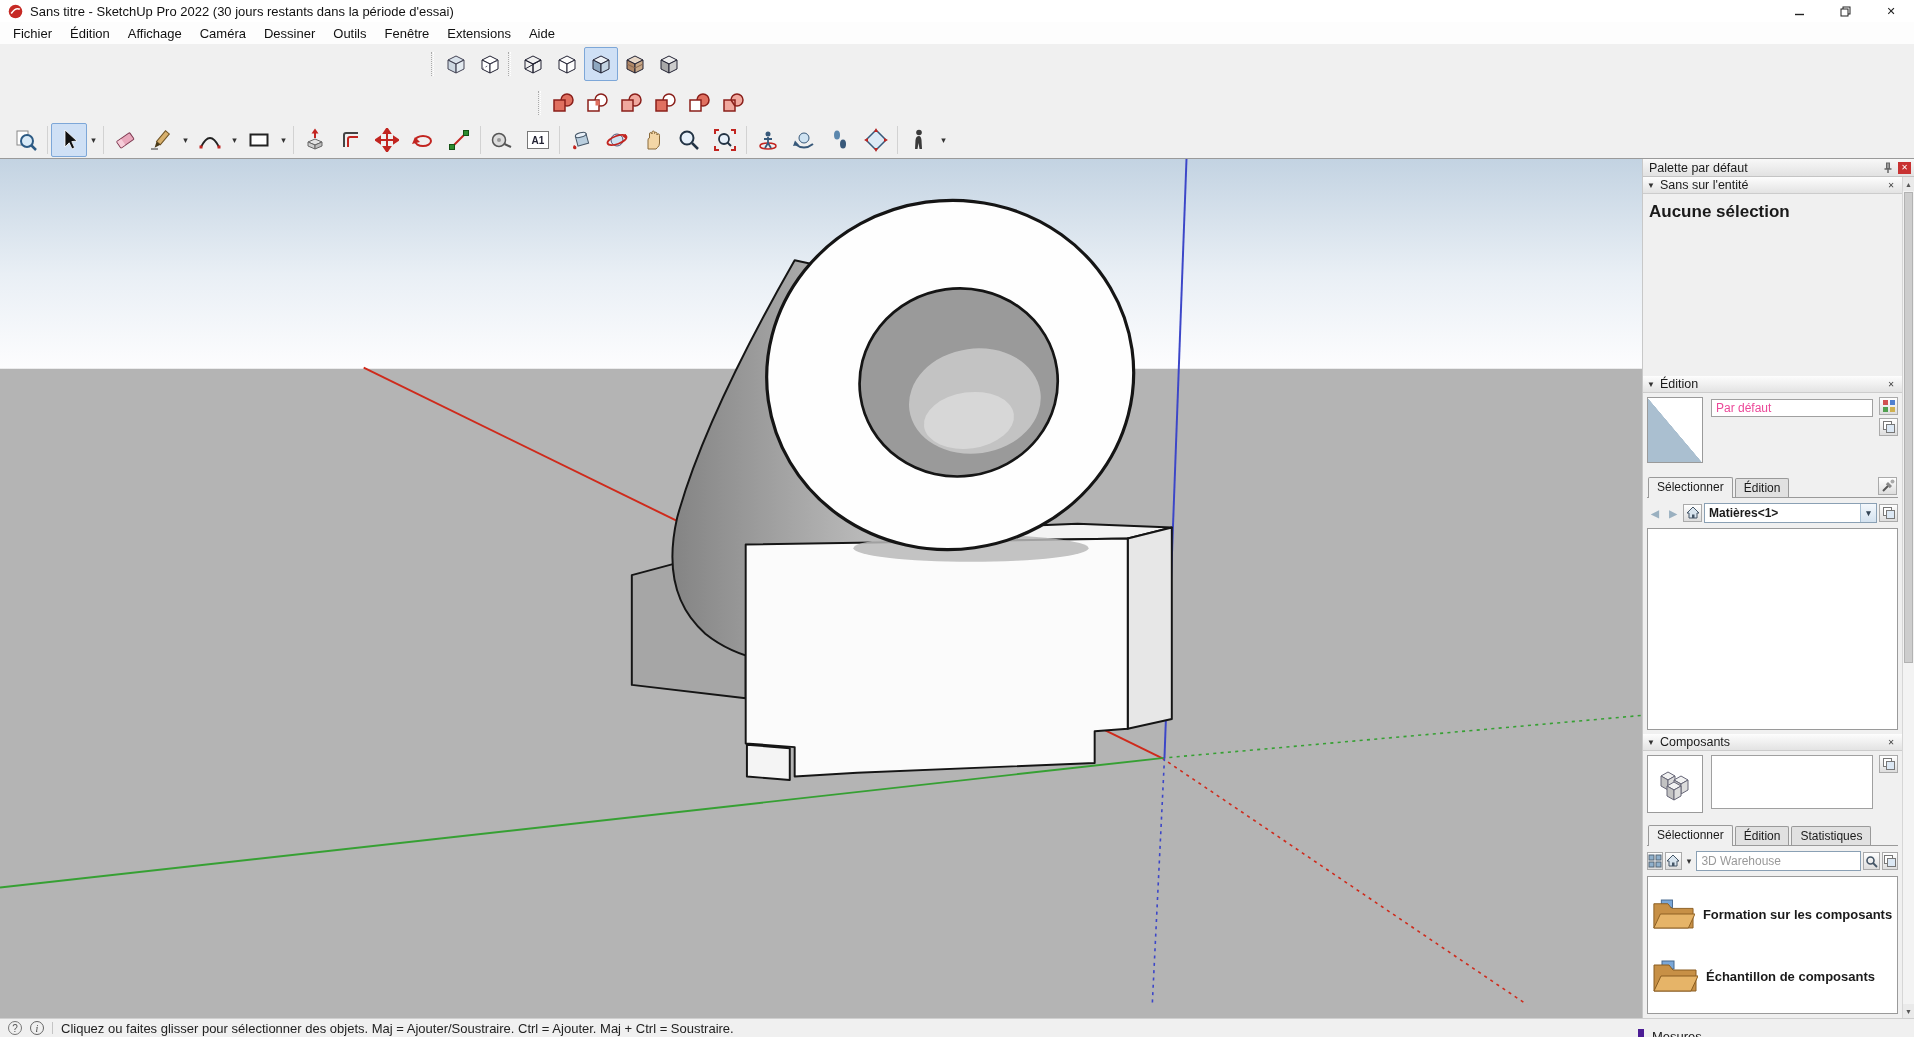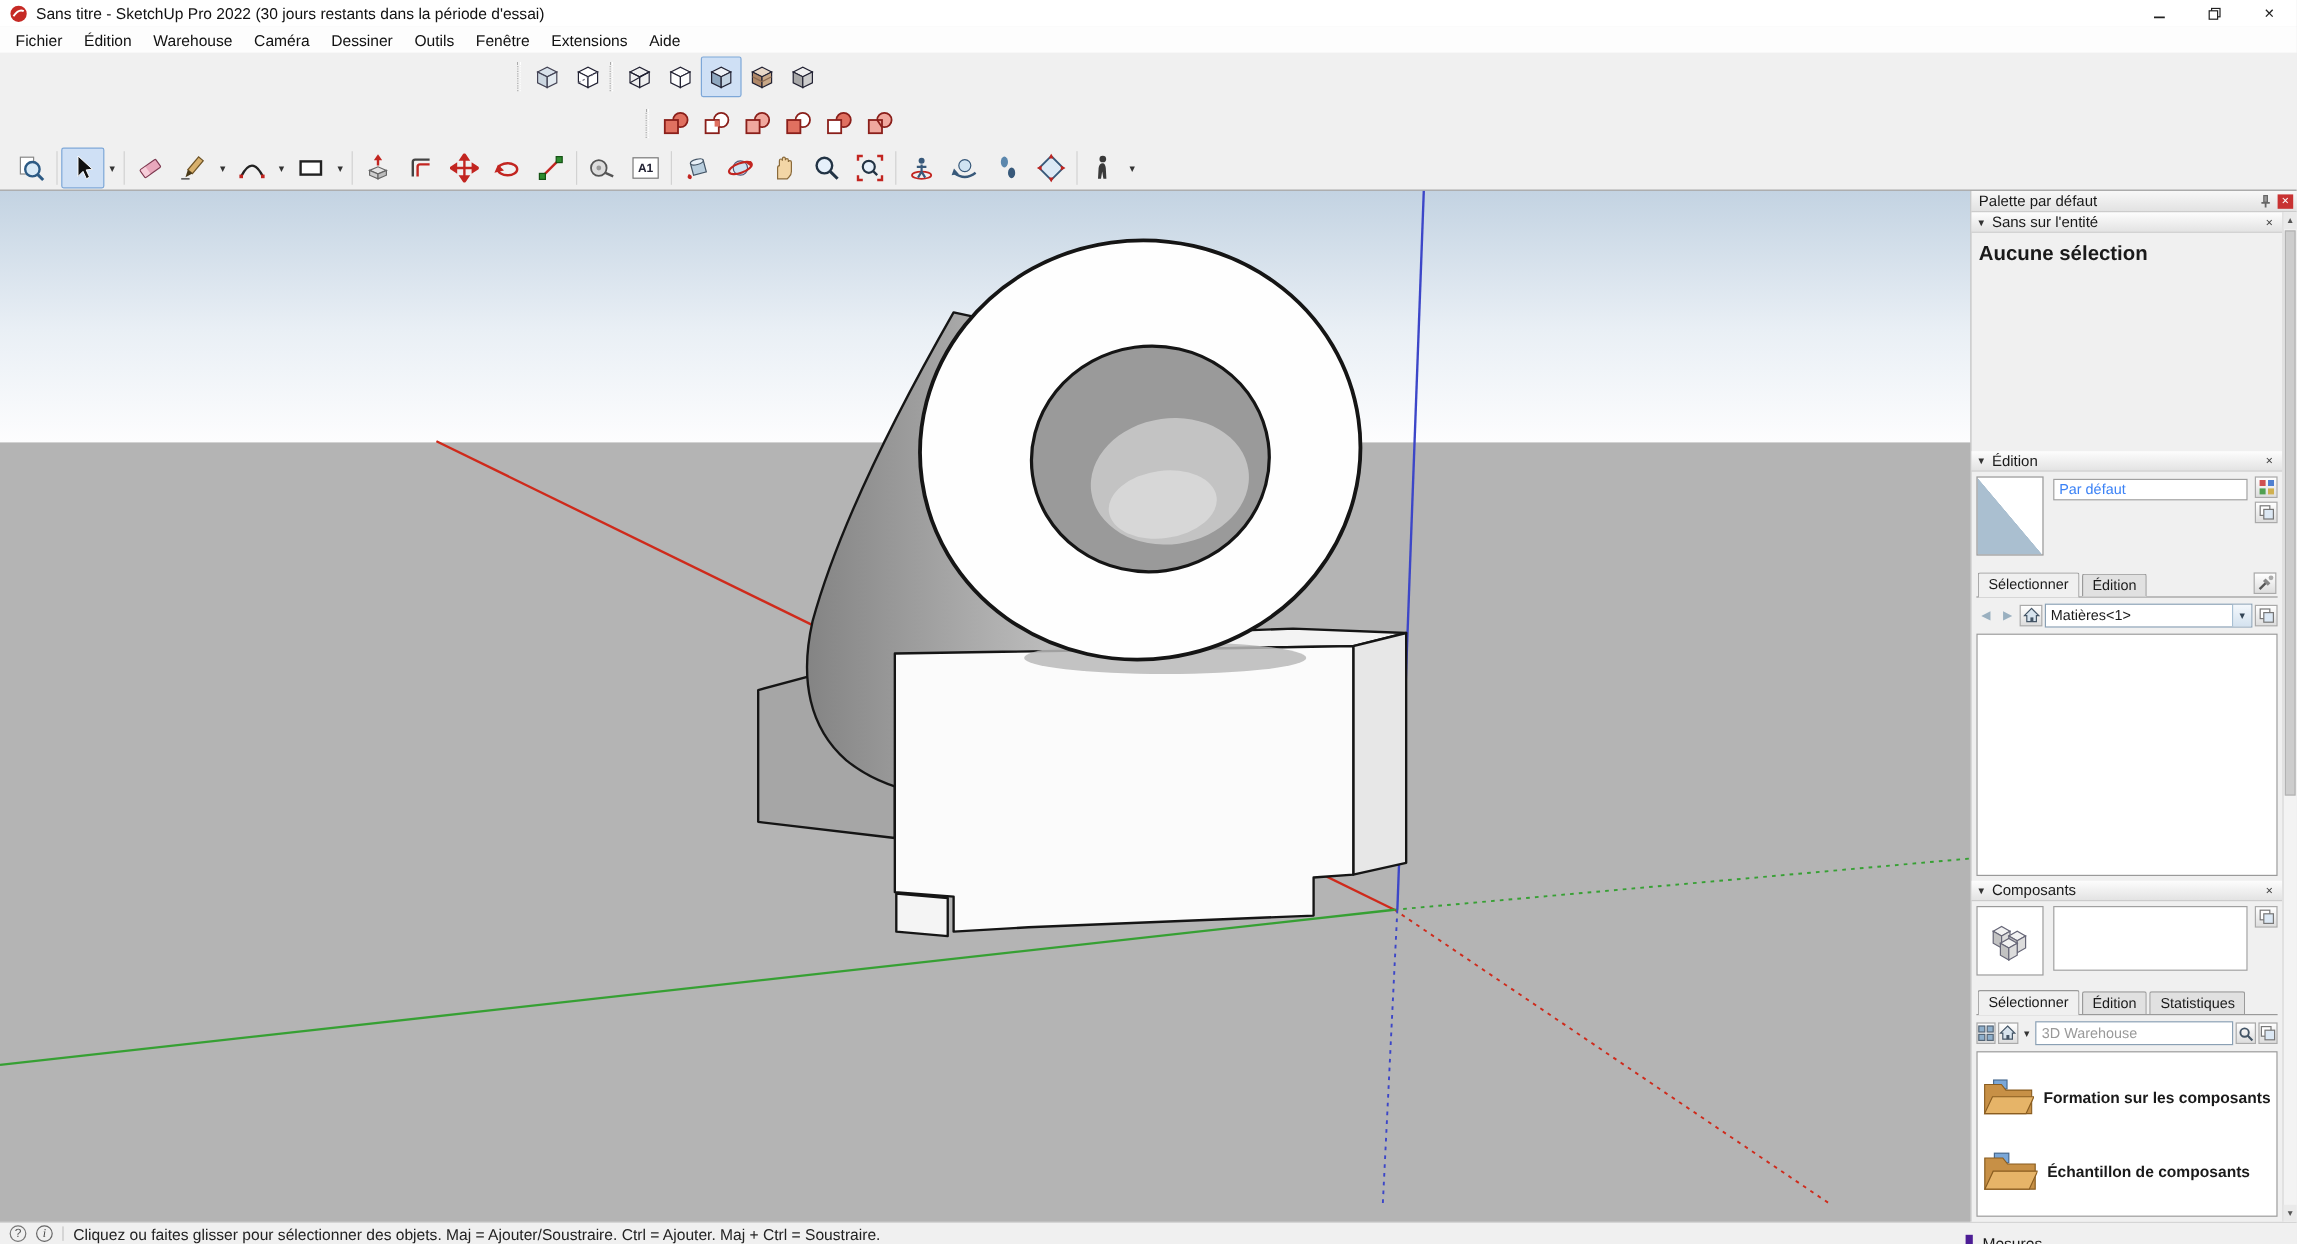--- a/index.html
+++ b/index.html
@@ -69,31 +69,31 @@
   .sec-close::before { content:"\2715"; font-size:8px; }
 
   .sec-entity { height:182px; padding:8px 6px; }
   .entity-empty { font-weight:bold; font-size:17px; }
 
   .sec-materials { height:341px; padding:4px; display:flex; flex-direction:column; }
   .mat-preview-row { display:flex; height:70px; }
   .mat-thumb { width:56px; height:66px; border:1px solid #9a9a9a; background:
                linear-gradient(to top right, #aabfd0 49.5%, #ffffff 50%); }
   .mat-name { flex:1; height:18px; margin:2px 6px 0 8px; border:1px solid #a0a0a0; background:#fff;
-              color:#3b82f6; font-size:12px; padding:1px 4px; }
+              color:#ec4899; font-size:12px; padding:1px 4px; }
   .mini-col { display:flex; flex-direction:column; gap:3px; }
   .mini { width:19px; height:18px; border:1px solid #aaa; background:linear-gradient(#ffffff,#dddddd);
           display:flex; align-items:center; justify-content:center; }
   .tabs-row { display:flex; align-items:flex-end; border-bottom:1px solid #9a9a9a; margin-top:10px; padding:0 1px; }
   .tab { padding:2px 8px 2px; border:1px solid #9a9a9a; border-bottom:none; background:#e1e1e1;
          margin-right:2px; font-size:12px; border-radius:2px 2px 0 0; position:relative; }
   .tab.active { background:#f0f0f0; margin-bottom:-1px; padding-bottom:4px; }
   .tabs-row .flex { flex:1; }
   .tabs-row .mini { margin-bottom:2px; }
-  .nav-row { display:flex; align-items:center; margin-top:5px; gap:2px; }
+  .nav-row { display:flex; align-items:center; margin-top:5px; gap:2px;font-weight:bold; }
   .navarrow { width:16px; height:18px; display:flex; align-items:center; justify-content:center; color:#9ab0c0; }
   .navarrow.back::before { content:"\25C0"; font-size:10px; }
   .navarrow.fwd::before  { content:"\25B6"; font-size:10px; }
   .combo { flex:1; height:20px; border:1px solid #8aa0b4; background:#fff; display:flex; align-items:center; }
   .combo .val { flex:1; font-size:12px; padding:0 4px; white-space:nowrap; overflow:hidden; }
   .combo .cbtn { width:16px; height:100%; background:linear-gradient(#f4f8fc,#d4e2ef); border-left:1px solid #a8c0d4;
                  display:flex; align-items:center; justify-content:center; color:#345; }
   .combo .cbtn::before { content:"\25BE"; font-size:9px; }
   .list-box { flex:1; margin-top:5px; border:1px solid #9a9a9a; background:#ffffff; }
 
@@ -146,21 +146,21 @@
         <rect x="3" y="1" width="7" height="7" fill="none" stroke="#222"></rect>
         <rect x="1" y="3" width="7" height="7" fill="#fff" stroke="#222"></rect>
       </svg>
   </div>
   <div class="winbtn close"></div>
 </div>
 
 <div class="menubar">
   <span class="menu-item">Fichier</span>
   <span class="menu-item">Édition</span>
-  <span class="menu-item">Warehouse</span>
+  <span class="menu-item">Affichage</span>
   <span class="menu-item">Caméra</span>
   <span class="menu-item">Dessiner</span>
   <span class="menu-item">Outils</span>
   <span class="menu-item">Fenêtre</span>
   <span class="menu-item">Extensions</span>
   <span class="menu-item">Aide</span>
 </div>
 
 <div class="toolzone">
 

